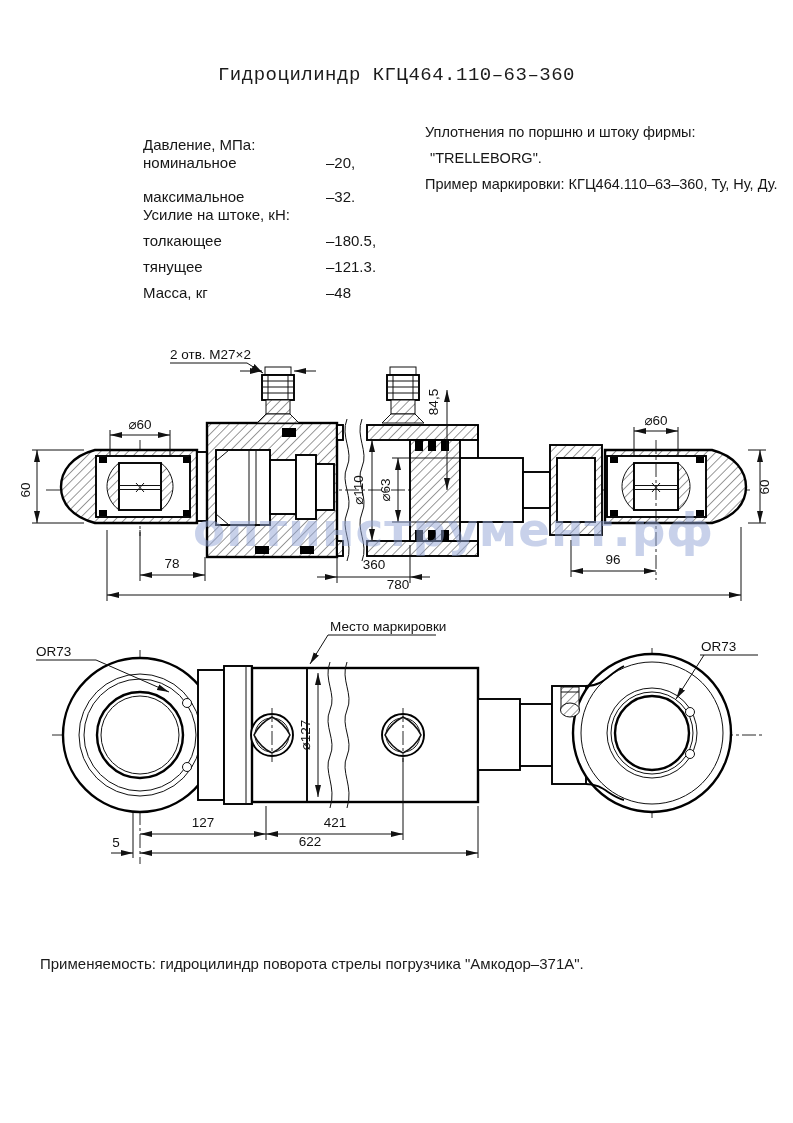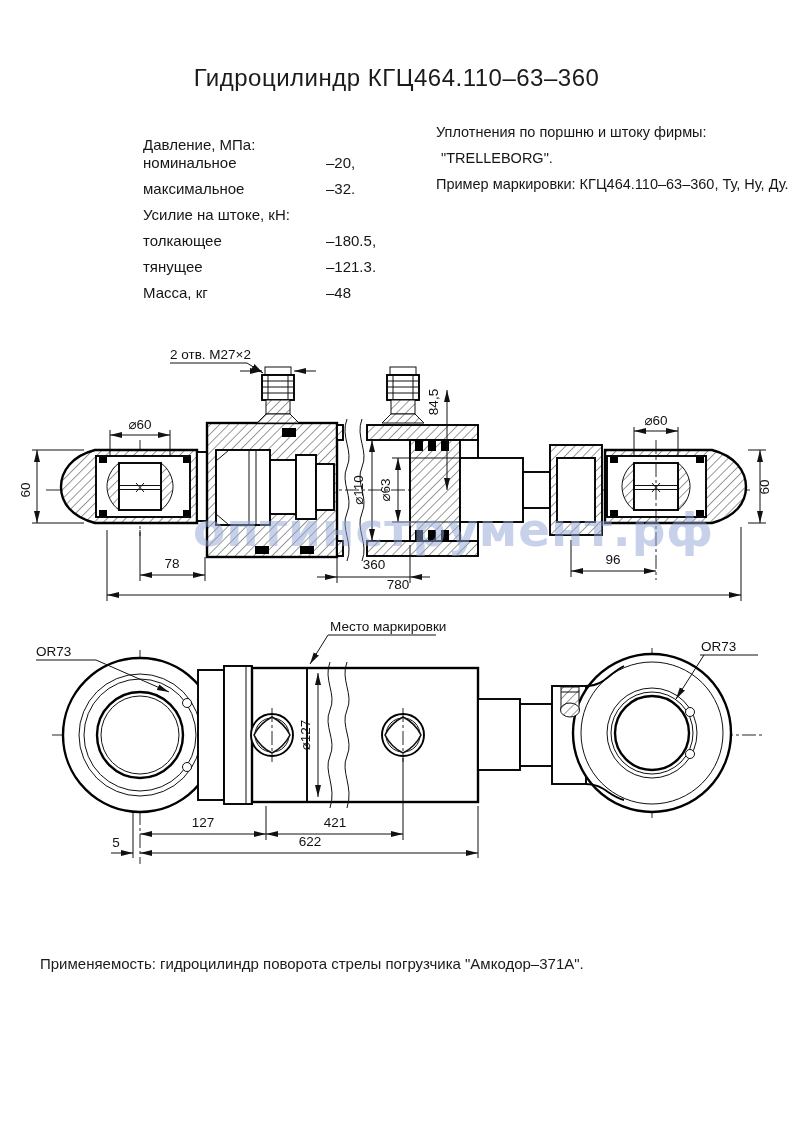--- a/index.html
+++ b/index.html
@@ -1,23 +1,23 @@
 <!DOCTYPE html>
 <html><head>
 <meta charset="utf-8">
 <style>
   html,body{margin:0;padding:0;background:#ffffff;}
   body{width:793px;height:1123px;position:relative;font-family:"Liberation Sans",sans-serif;color:#161616;overflow:hidden;}
   .abs{position:absolute;}
-  #title{left:0;right:0;top:64px;text-align:center;font-size:24px;letter-spacing:.5px;color:#1b1b1b;}
+  #title{left:0;right:0;top:64px;text-align:center;font-size:19px;letter-spacing:.5px;color:#1b1b1b;font-family:Liberation Mono, monospace;}
   #specs{left:143px;top:128px;width:280px;font-size:15px;}
   .spec-row{position:absolute;left:0;width:280px;height:20px;white-space:nowrap;}
   .spec-val{position:absolute;left:135px;top:0;margin-left:48px;}
   #seals{left:425px;top:124px;width:345px;font-size:14.5px;}
-  .seal-line{position:absolute;left:11px;white-space:nowrap;}
+  .seal-line{position:absolute;left:0;white-space:nowrap;}
   #footer{left:40px;top:955px;width:740px;font-size:15px;white-space:nowrap;color:#1b1b1b;}
   svg{position:absolute;left:0;top:0;}
   .out{stroke:#000;stroke-width:2.4;fill:none;}
   .out2{stroke:#000;stroke-width:1.9;fill:none;}
   .thin{stroke:#111;stroke-width:1;fill:none;}
   .cl{stroke:#111;stroke-width:.9;fill:none;stroke-dasharray:14 3 3 3;}
   .diml{stroke:#111;stroke-width:1;fill:none;}
   .w{fill:#fff;}
   .h{fill:url(#hp);}
   .blk{fill:#000;stroke:none;}
@@ -26,21 +26,21 @@
   text.wm{font-family:"DejaVu Sans",sans-serif;font-size:47px;font-weight:bold;fill:#92a5d6;opacity:.5;letter-spacing:1px;}
 </style>
 </head>
 <body>
 
 <div id="title" class="abs">Гидроцилиндр КГЦ464.110–63–360</div>
 
 <div id="specs" class="abs">
   <div class="spec-row" style="top:8px"><span>Давление, МПа:</span><span class="spec-val"></span></div>
   <div class="spec-row" style="top:26px"><span>номинальное</span><span class="spec-val">–20,</span></div>
-  <div class="spec-row" style="top:52px"><span>максимальное</span><span class="spec-val">–32.</span></div>
+  <div class="spec-row" style="top:60px"><span>максимальное</span><span class="spec-val">–32.</span></div>
   <div class="spec-row" style="top:78px"><span>Усилие на штоке, кН:</span><span class="spec-val"></span></div>
   <div class="spec-row" style="top:104px"><span>толкающее</span><span class="spec-val">–180.5,</span></div>
   <div class="spec-row" style="top:130px"><span>тянущее</span><span class="spec-val">–121.3.</span></div>
   <div class="spec-row" style="top:156px"><span>Масса, кг</span><span class="spec-val">–48</span></div>
 </div>
 
 <div id="seals" class="abs">
   <div class="seal-line" style="top:0px">Уплотнения по поршню и штоку фирмы:</div>
   <div class="seal-line" style="top:26px;padding-left:5px">"TRELLEBORG".</div>
   <div class="seal-line" style="top:52px">Пример маркировки: КГЦ464.110–63–360, Ту, Ну, Ду.</div>

